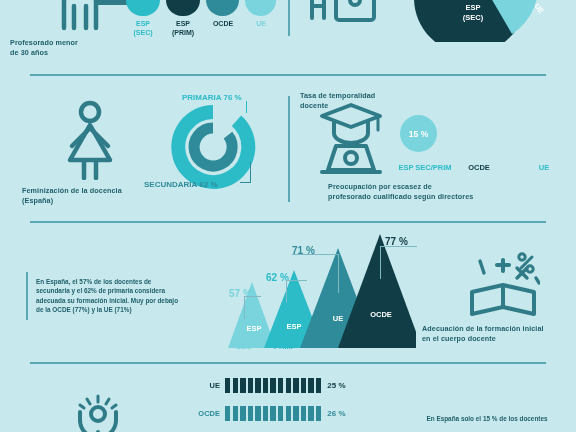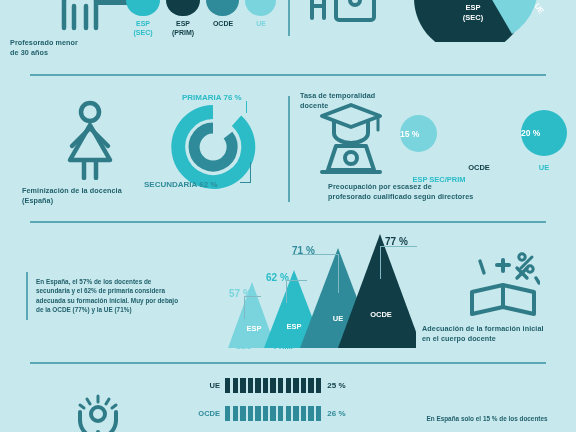--- a/index.html
+++ b/index.html
@@ -26,21 +26,21 @@
     line-height:9px;
   }
   .pill-val{
     position:absolute;width:100%;text-align:center;color:#ffffff;
     font-size:8px;font-weight:700;
   }
   .gauge-lbl{position:absolute;font-size:8px;font-weight:700;white-space:nowrap;}
   .lead{position:absolute;border-left:1.2px solid #5aa8b4;border-bottom:1.2px solid #5aa8b4;}
 
   
-  .bubble{position:absolute;border-radius:50%;display:flex;align-items:center;
+  .bubble{position:absolute;border-radius:50%;display:flex;align-items:center;justify-content:center;
     color:#fff;font-size:8.5px;font-weight:700;}
   .bubble-lbl{position:absolute;text-align:center;font-size:7.5px;font-weight:700;white-space:nowrap;}
 
   
   .mtn-lbl{position:absolute;color:#fff;font-size:7.5px;font-weight:700;text-align:center;}
   .mtn-sub{position:absolute;font-size:7.5px;font-weight:700;text-align:left;white-space:nowrap;}
   .mtn-val{position:absolute;font-size:10px;font-weight:700;white-space:nowrap;}
   .callout{position:absolute;border-top:1.2px solid #7fb9c3;border-right:1.2px solid #7fb9c3;}
 
   
@@ -175,27 +175,24 @@
       <circle cx="39" cy="58" r="6" fill="none" stroke="#2f7b88" stroke-width="4"></circle>
       <line x1="10" y1="72" x2="68" y2="72" stroke="#2f7b88" stroke-width="4" stroke-linecap="round"></line>
     </svg>
   </div>
   <div class="cap abs" style="left:328px;top:182px;width:220px;white-space:pre-line;">Preocupación por escasez de
 profesorado cualificado según directores</div>
 
   <div class="bubble" style="left:400px;top:115px;width:37px;height:37px;background:#79d4dd;">
     <span>15 %</span>
   </div>
-  <div class="bubble-lbl" style="left:406px;top:163px;width:66px;color:#2bbcc8;margin-top:12px;">ESP SEC/PRIM</div>
+  <div class="bubble-lbl" style="left:392px;top:163px;width:66px;color:#2bbcc8;">ESP SEC/PRIM</div>
 
   <div class="bubble-lbl" style="left:452px;top:163px;width:54px;color:#103d46;">OCDE</div>
 
-  <div class="bubble" style="left:521px;top:110px;width:46px;height:46px;background:#2bbcc8;">
-    <span>20 %</span>
-  </div>
   <div class="bubble-lbl" style="left:523px;top:163px;width:42px;color:#2bbcc8;">UE</div>
 
   <div class="divider" style="left:30px;top:221px;width:516px;"></div>
 
   <div class="para" style="left:36px;top:277px;width:150px;">En España, el 57% de los docentes de secundaria y el 62% de primaria considera adecuada su formación inicial. Muy por debajo de la OCDE (77%) y la UE (71%)</div>
 
   <div class="vdivider" style="left:26px;top:272px;height:48px;background:#5aa8b4;"></div>
 
   <div class="abs" style="left:196px;top:226px;">
     <svg width="220" height="122" viewBox="0 0 220 122">

